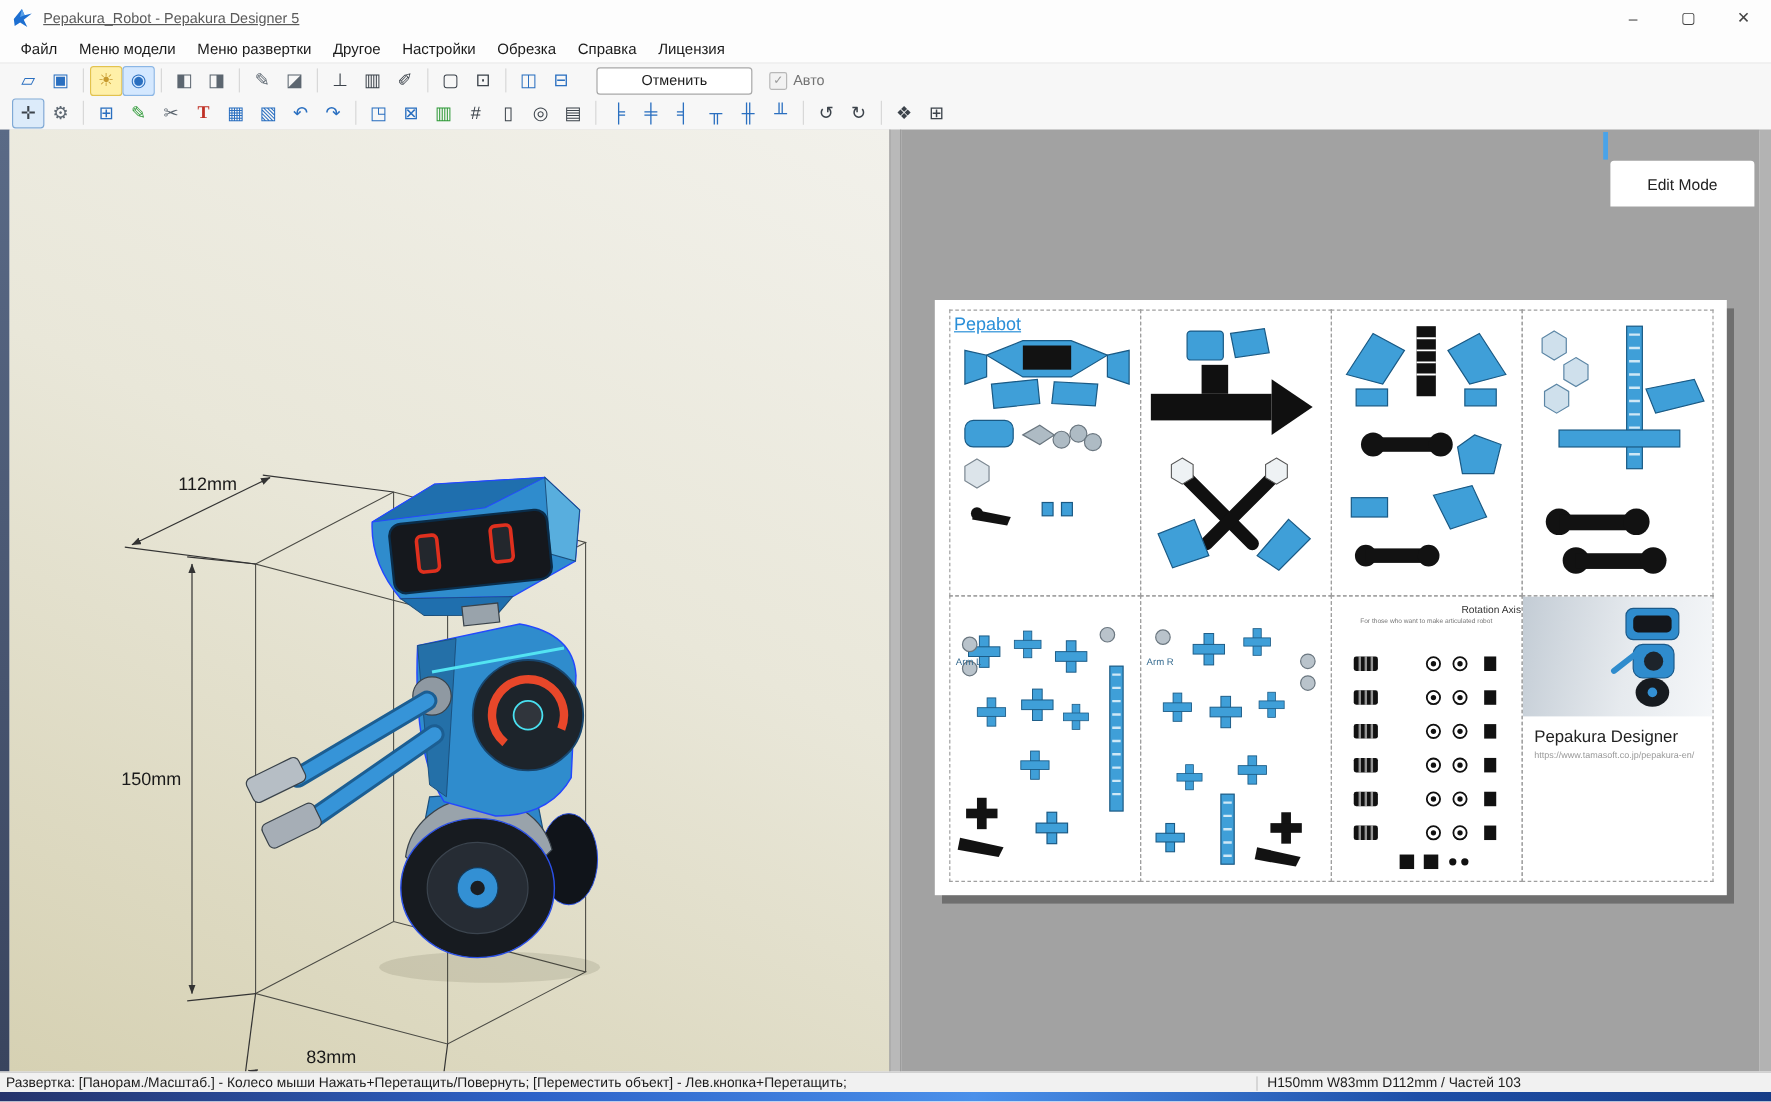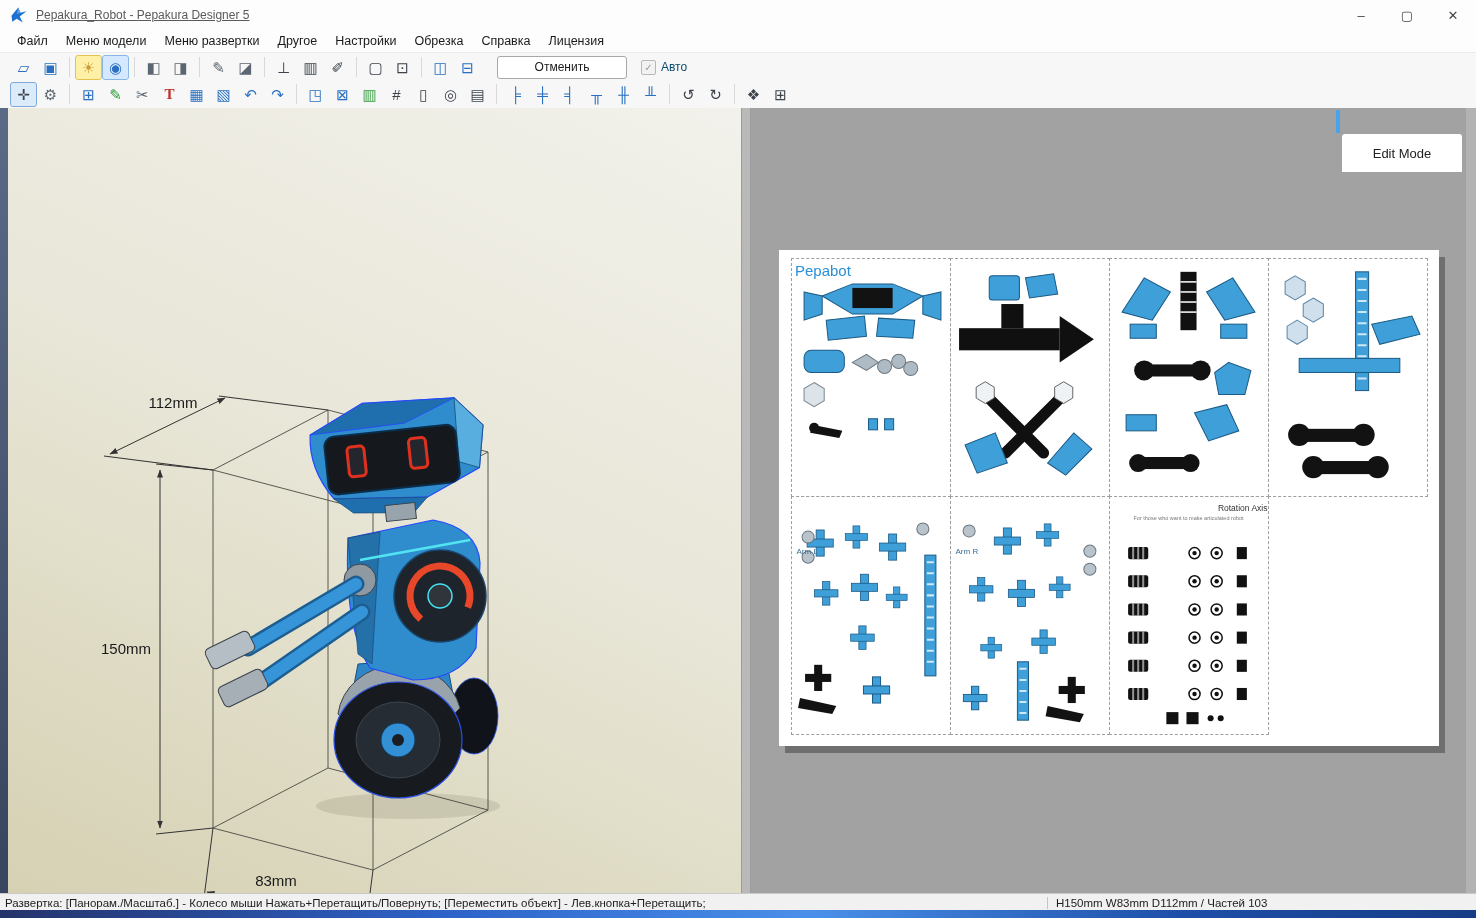--- a/index.html
+++ b/index.html
@@ -35,21 +35,21 @@
   .active-b{background:#d4e8ff;outline:1px solid #8ab6e6;}
   .pressed{background:#dcebfa;outline:1px solid #7fa9d6;}
   .sep{width:1px;height:20px;background:#d8d8d8;margin:0 5px;}
   .cancel-btn{margin-left:16px;width:128px;height:21px;background:#ffffff;
               border:1px solid #a8a8a8;border-radius:3px;font-size:12px;color:#1a1a1a;
               display:flex;align-items:center;justify-content:center;}
   .auto-wrap{display:flex;align-items:center;margin-left:14px;}
   .auto-box{width:13px;height:13px;background:#f2f2f2;border:1px solid #b8b8b8;
             border-radius:2px;display:flex;align-items:center;justify-content:center;
             font-size:10px;color:#9a9a9a;margin-right:5px;}
-  .auto-label{font-size:12px;color:#0c4a6e;}
+  .auto-label{font-size:12px;color:#737373;}
 
   
   .main{position:absolute;left:0;top:108px;right:0;height:785px;display:flex;}
   .edge-left{width:8px;background:linear-gradient(180deg,#5a6a86,#39445e);}
   .viewport3d{width:733px;position:relative;
       background:linear-gradient(205deg,#f2f1eb 0%,#e9e7d9 45%,#d6d1b3 100%);}
   .viewport3d svg{position:absolute;inset:0;}
   .splitter{width:8px;background:#b9b9b9;border-left:1px solid #9c9c9c;
             border-right:1px solid #9c9c9c;cursor:ew-resize;}
   .panel2d{flex:1;position:relative;background:#a2a2a2;overflow:hidden;}
@@ -57,21 +57,21 @@
 
   
   .editmode-accent{position:absolute;top:2px;right:126px;width:4px;height:23px;background:#4aa3e8;}
   .editmode-tab{position:absolute;top:10px;right:4px;width:120px;height:38px;background:#ffffff;
       border-radius:3px 3px 0 0;display:flex;align-items:center;justify-content:center;
       font-size:13px;color:#222;margin-top:16px;}
 
   
   .page{position:absolute;left:28px;top:142px;width:660px;height:496px;background:#ffffff;
         box-shadow:6px 7px 0 #6f6f6f;}
-  .page-title{position:absolute;top:12px;left:16px;font-size:15px;color:#2a8fd8;z-index:3;}
+  .page-title{position:absolute;top:12px;left:16px;font-size:15px;color:#2a8fd8;z-index:3;text-decoration:underline;}
   .cells{position:absolute;left:12px;top:8px;right:12px;bottom:12px;display:grid;
          grid-template-columns:repeat(4,1fr);grid-template-rows:1fr 1fr;}
   .cell{border:1px dashed #9f9f9f;margin:-0.5px;position:relative;overflow:hidden;}
   .cellsvg{width:100%;height:100%;display:block;}
   .cell-label{position:absolute;top:3px;left:5px;font-size:8px;color:#3a6e92;z-index:2;margin-top:47px;}
   .rot-title{position:absolute;top:6px;left:0;right:0;text-align:right;font-size:8.5px;
              color:#333;z-index:2;}
   .rot-sub{position:absolute;top:18px;left:4px;right:4px;text-align:center;font-size:5.5px;
            color:#777;z-index:2;}
   .photo{position:absolute;top:0;left:0;right:0;height:100px;
@@ -495,20 +495,35 @@
                 <rect x="126" y="158" width="10" height="12"></rect>
                   <rect x="126" y="186" width="10" height="12"></rect>
                 <rect x="56" y="210" width="12" height="12"></rect>
                   <rect x="76" y="210" width="12" height="12"></rect>
                 <circle cx="100" cy="216" r="3"></circle>
                   <circle cx="110" cy="216" r="3"></circle>
               </g>
             </svg>
           </div>
 
+          <div class="cell">
+            <div class="photo">
+              <svg width="80" height="92" viewBox="0 0 80 92">
+                <rect x="18" y="6" width="44" height="26" rx="6" fill="#2f8ccd" stroke="#1b5a8a"></rect>
+                <rect x="24" y="12" width="32" height="14" rx="4" fill="#14171c"></rect>
+                <rect x="24" y="36" width="34" height="28" rx="8" fill="#2f8ccd" stroke="#1b5a8a"></rect>
+                <circle cx="41" cy="50" r="8" fill="#1d242b"></circle>
+                <line x1="26" y1="44" x2="8" y2="58" stroke="#2f8ccd" stroke-width="5" stroke-linecap="round"></line>
+                <ellipse cx="40" cy="76" rx="14" ry="12" fill="#171b20"></ellipse>
+                <circle cx="40" cy="76" r="4" fill="#3390d4"></circle>
+              </svg>
+            </div>
+            <div class="brand-name">Pepakura Designer</div>
+            <div class="brand-url">https://www.tamasoft.co.jp/pepakura-en/</div>
+          </div>
 
         </div>
       </div>
     </div>
 
     <div class="edge-right"></div>
   </div>
 
   <div class="statusbar">
     <div class="status-left">Развертка: [Панорам./Масштаб.] - Колесо мыши Нажать+Перетащить/Повернуть; [Переместить объект] - Лев.кнопка+Перетащить;</div>

